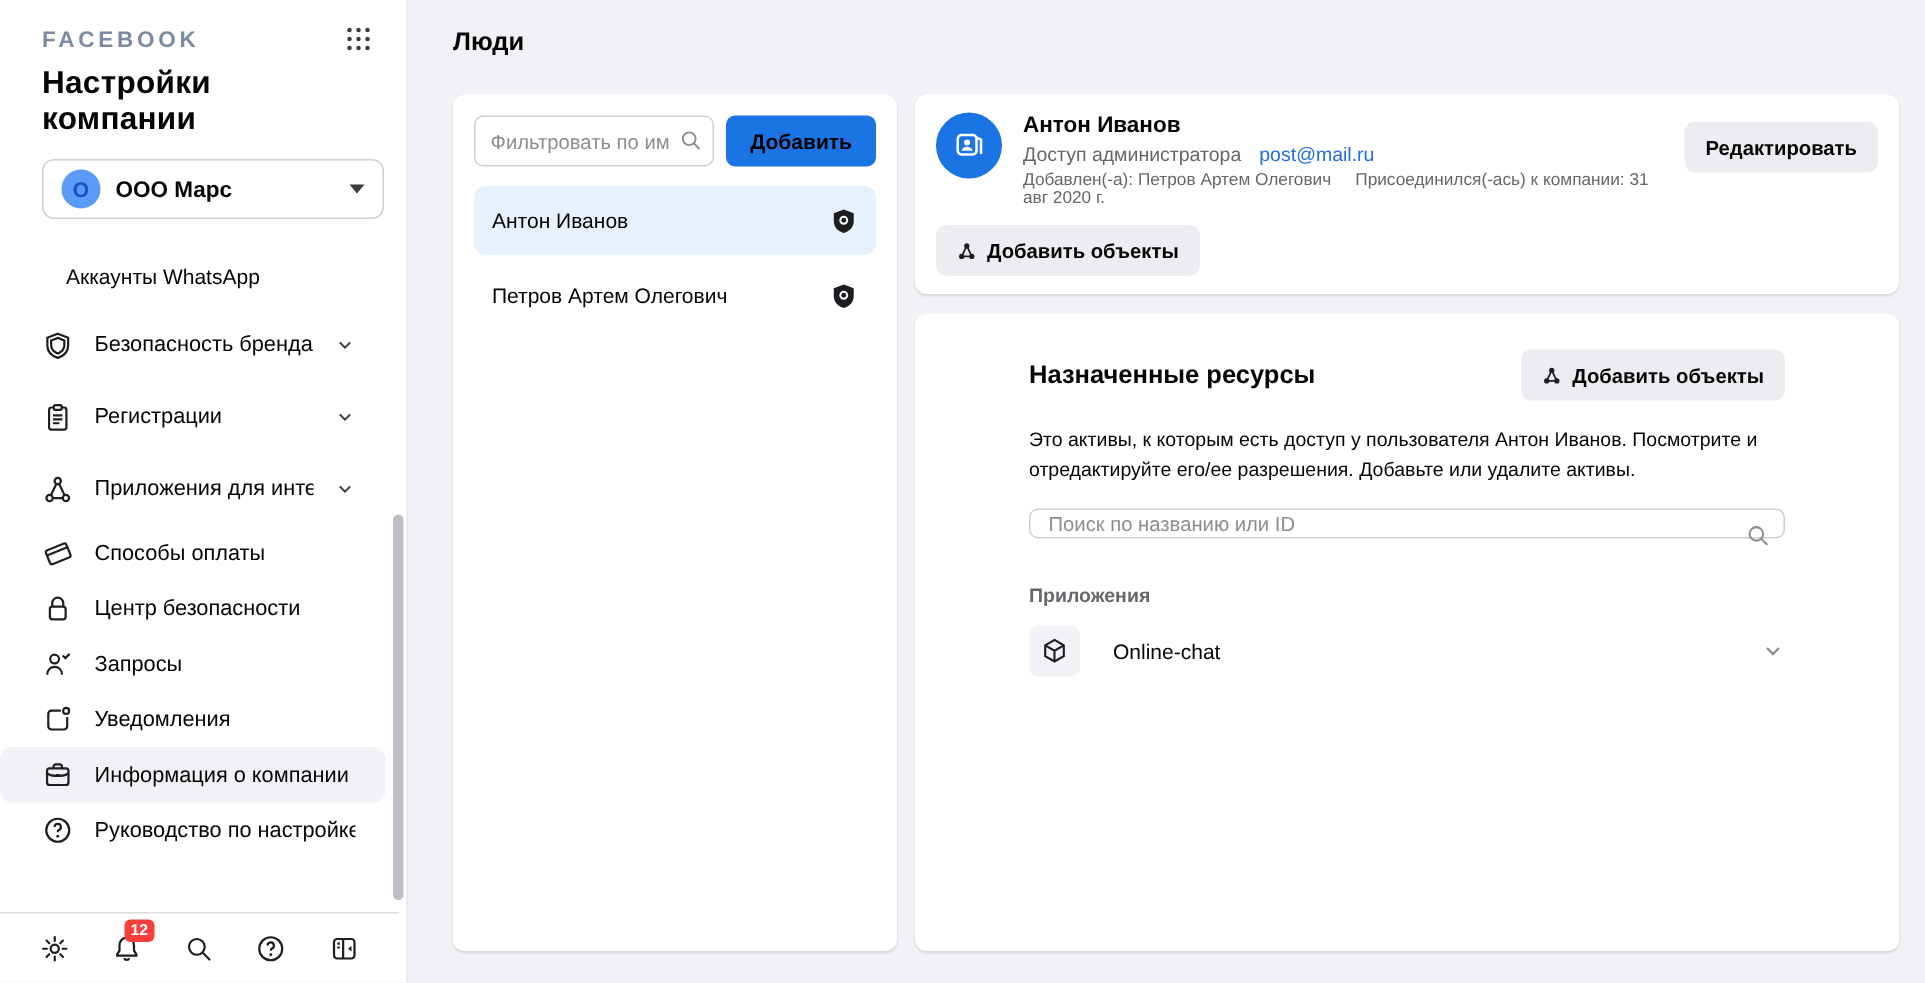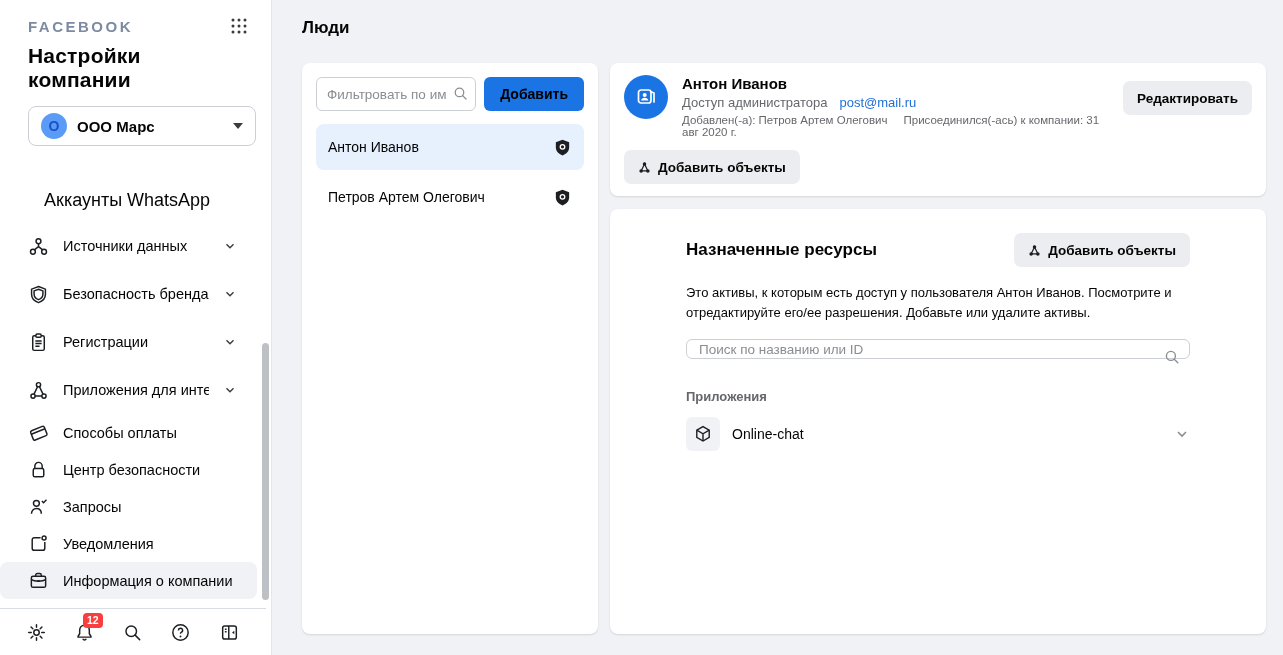--- a/index.html
+++ b/index.html
@@ -14,21 +14,21 @@
   .logo { font-size:15px; font-weight:700; letter-spacing:2.5px; color:#7c8ba1; }
   .grid-btn { cursor:pointer; }
   .sb-title { font-size:21px; font-weight:700; padding:8px 28px 0 28px; letter-spacing:.2px; }
   .company { margin:14px 28px 0 28px; width:228px; height:40px; border:1px solid #ccd0d5;
     border-radius:8px; display:flex; align-items:center; padding:0 12px; gap:10px; cursor:pointer; background:#fff;}
   .company-avatar { width:26px; height:26px; border-radius:50%; background:#5b9bf8;
     color:#1a52c6; font-weight:700; font-size:14px; display:flex; align-items:center; justify-content:center; }
   .company-name { font-size:15px; font-weight:600; flex:1; }
   .caret-down { width:0; height:0; border-left:5px solid transparent; border-right:5px solid transparent;
     border-top:6px solid #3a3b3c; }
-  .sub-item { padding:0 0 0 44px; margin-top:42px; font-size:18px; height:24px;
+  .sub-item { padding:0 0 0 44px; margin-top:26px; font-size:14px; height:24px;
     display:flex; align-items:center; cursor:pointer; }
   .nav { margin-top:10px; }
   .nav-item { display:flex; align-items:center; gap:14px; padding:0 20px 0 28px;
     height:48px; cursor:pointer; margin-right:14px; border-radius:8px; }
   .nav-item.compact { height:37px; }
   .nav-item.selected { background:#f0f2f5; }
   .nav-label { font-size:14.5px; flex:1; white-space:nowrap; overflow:hidden; }
   .nav-chevron { color:#3a3b3c; }
   .sb-scrollthumb { position:absolute; right:2px; top:343px; width:7px; height:257px;
     background:#bdc1c6; border-radius:4px; }
@@ -85,21 +85,21 @@
   .resources { flex:1; padding:24px 76px; }
   .res-head { display:flex; align-items:center; justify-content:space-between; }
   .res-title { font-size:17px; font-weight:700; }
   .res-desc { font-size:13px; line-height:1.55; margin-top:16px; max-width:575px; }
   .search-wrap { position:relative; margin-top:16px; }
   .search-wrap input { width:100%; height:20px; border:1px solid #ccd0d5; border-radius:6px;
     padding:0 32px 0 12px; font-size:13.5px; font-family:inherit; outline:none; }
   .search-wrap input::placeholder { color:#8a8d91; }
   .search-wrap .mag { position:absolute; right:9px; top:9px; }
   .group-label { margin-top:30px; font-size:13px; font-weight:600; color:#65676b; }
-  .app-row { margin-top:10px; display:flex; align-items:center; gap:12px; height:40px; cursor:pointer; }
+  .app-row { margin-top:10px; display:flex; align-items:center; gap:22px; height:40px; cursor:pointer; }
   .app-icon-box { width:34px; height:34px; background:#f0f2f5; border-radius:6px;
     display:flex; align-items:center; justify-content:center; }
   .app-name { font-size:14px; }
   .app-chevron { margin-left:auto; color:#8a8d91; display:flex; }
 
   svg.ic { display:block; }
 </style>
 </head>
 <body>
 
@@ -129,36 +129,20 @@
   </div>
 
   <div class="sub-item">
     <span>Аккаунты WhatsApp</span>
   </div>
 
   <div class="nav">
     <div class="nav-item">
       <span>
         <svg class="ic" width="21" height="21" viewBox="0 0 20 20" fill="none" stroke="#1c1e21" stroke-width="1.4">
-          <circle cx="10" cy="5" r="2.3"></circle>
-            <circle cx="4.7" cy="15" r="2.3"></circle>
-            <circle cx="15.3" cy="15" r="2.3"></circle>
-          <path d="M10 7.3 L10 10.2 M10 10.2 L6 13.2 M10 10.2 L14 13.2"></path>
-        </svg>
-        </span>
-      <span class="nav-label">Источники данных</span>
-      <span class="nav-chevron">
-        <svg class="ic" width="14" height="14" viewBox="0 0 20 20" fill="none" stroke="#3a3b3c" stroke-width="2">
-            <path d="M5 7.5 L10 12.5 L15 7.5"></path>
-          </svg>
-        </span>
-    </div>
-    <div class="nav-item">
-      <span>
-        <svg class="ic" width="21" height="21" viewBox="0 0 20 20" fill="none" stroke="#1c1e21" stroke-width="1.4">
           <path d="M10 2.4 L16.6 4.9 V9.8 C16.6 13.9 13.9 16.4 10 17.7 C6.1 16.4 3.4 13.9 3.4 9.8 V4.9 Z"></path>
           <path d="M10 5 L14.2 6.6 V9.7 C14.2 12.3 12.5 13.9 10 14.9 C7.5 13.9 5.8 12.3 5.8 9.7 V6.6 Z"></path>
         </svg>
         </span>
       <span class="nav-label">Безопасность бренда</span>
       <span class="nav-chevron">
         <svg class="ic" width="14" height="14" viewBox="0 0 20 20" fill="none" stroke="#3a3b3c" stroke-width="2">
             <path d="M5 7.5 L10 12.5 L15 7.5"></path>
           </svg>
         </span>

